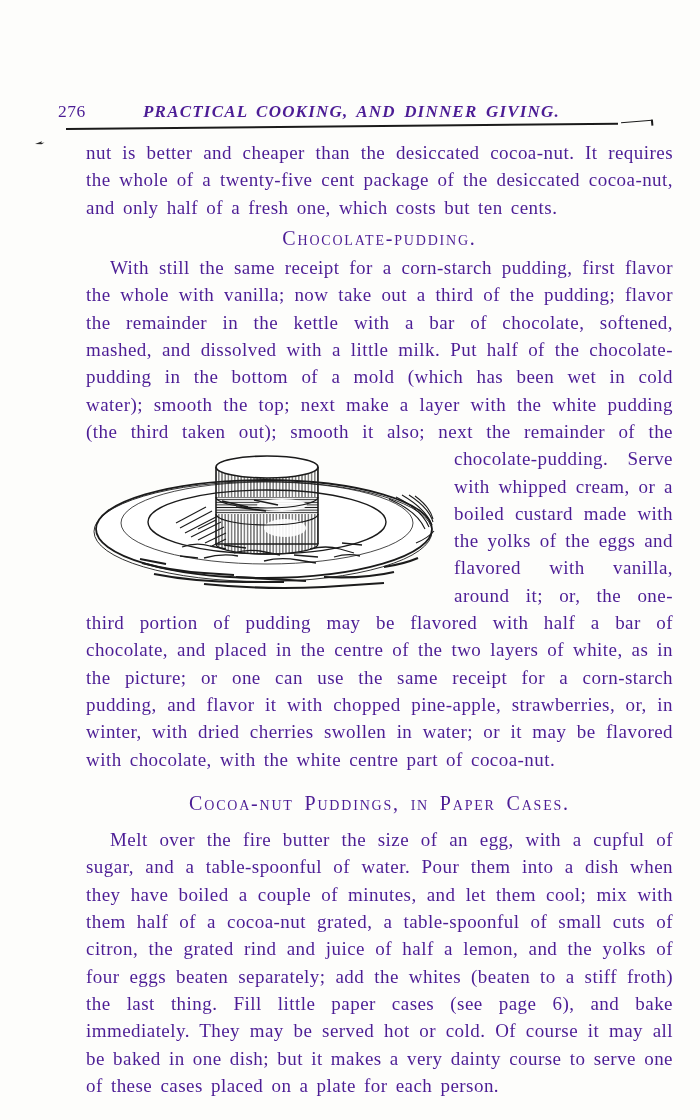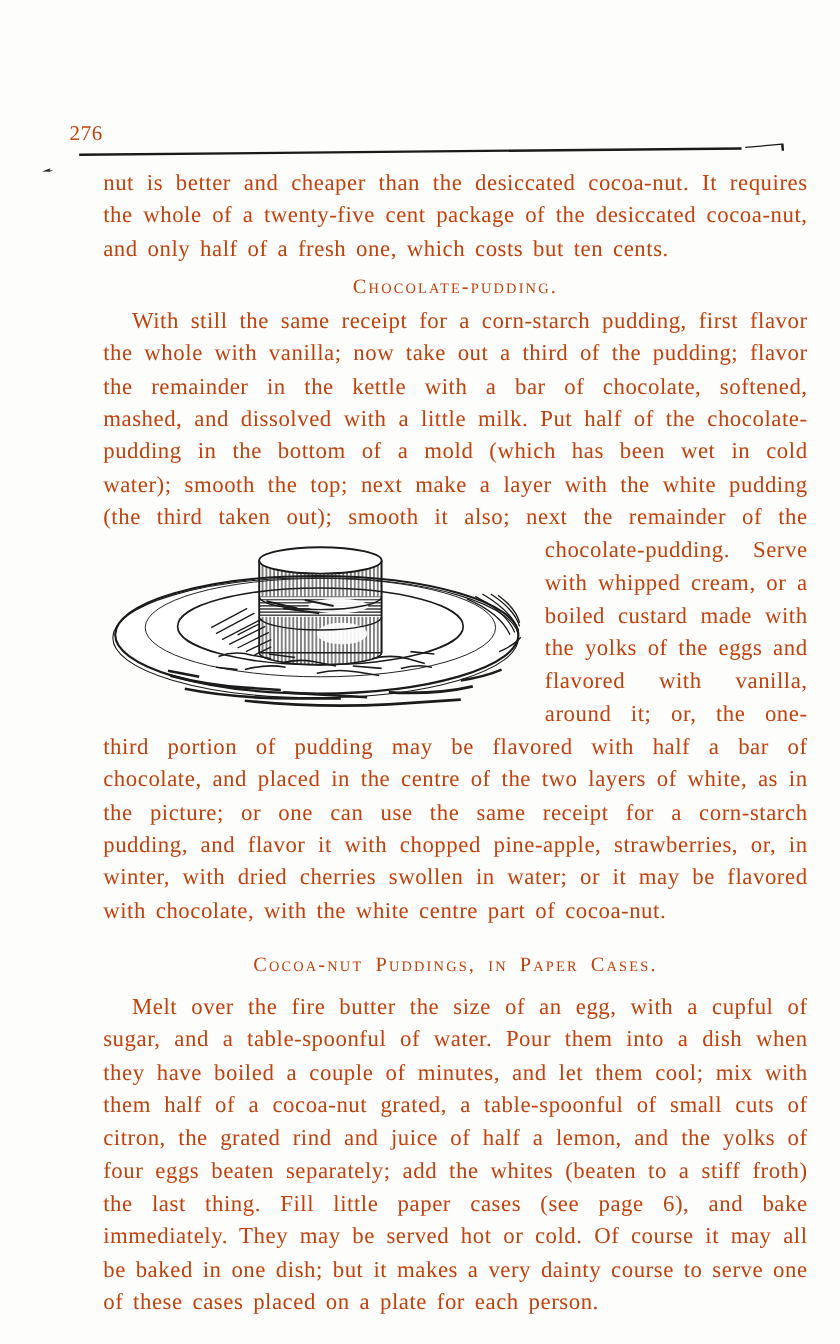--- a/index.html
+++ b/index.html
@@ -5,21 +5,21 @@
   html, body {
     margin: 0; padding: 0;
     width: 700px; height: 1120px;
     background: #ffffff;
     overflow: hidden;
   }
   .page {
     position: relative;
     width: 700px; height: 1120px;
     background: #fdfdfb;
-    color: #c2410c;
+    color: #4c1d95;
     font-family: "Liberation Serif", "DejaVu Serif", serif;
     box-sizing: border-box;
   }
   
   .header {
     position: absolute; left: 58px; top: 101px; width: 587px;
     display: flex; align-items: baseline;
   }
   .page-number {
     width: 60px;
@@ -67,21 +67,21 @@
     word-spacing: 3px;
     text-align: justify;
     margin-left: 28px;
   }
   p.para { margin: 0; }
   .para-indent { text-indent: 24px; }
   .section-heading {
     margin: 4px 0 2px 0;
     text-align: center;
     font-weight: normal;
-    font-size: 17px;
+    font-size: 20px;
     font-variant-caps: small-caps;
     letter-spacing: 1.8px;
     word-spacing: 4px;
     text-indent: 0;
   }
   .section-heading.spaced { margin: 17px 0 9px 0; }
   .illustration {
     float: left;
     width: 358px; height: 143px;
     margin: 4px 10px 3px 0;
@@ -94,20 +94,21 @@
 <div class="page">
 
   <span class="margin-mark">
     <svg viewBox="0 0 12 10">
       <path d="M1,6 L8,3.2 L7.2,5.0 L10.5,4.6 L7.6,6.2 L1,6 Z" fill="#2a2a2a"></path>
     </svg>
   </span>
 
   <div class="header">
     <span class="page-number">276</span>
+    <span class="running-title">PRACTICAL COOKING, AND DINNER GIVING.</span>
   </div>
   <div class="rule"></div>
   <div class="rule-dash"></div>
 
   <div class="body-text">
 
     <p class="para">nut is better and cheaper than the desiccated cocoa-nut. It requires the whole of a twenty-five cent package of the desiccated cocoa-nut, and only half of a fresh one, which costs but ten cents.</p>
 
     <h3 class="section-heading">Chocolate-pudding.</h3>
 

